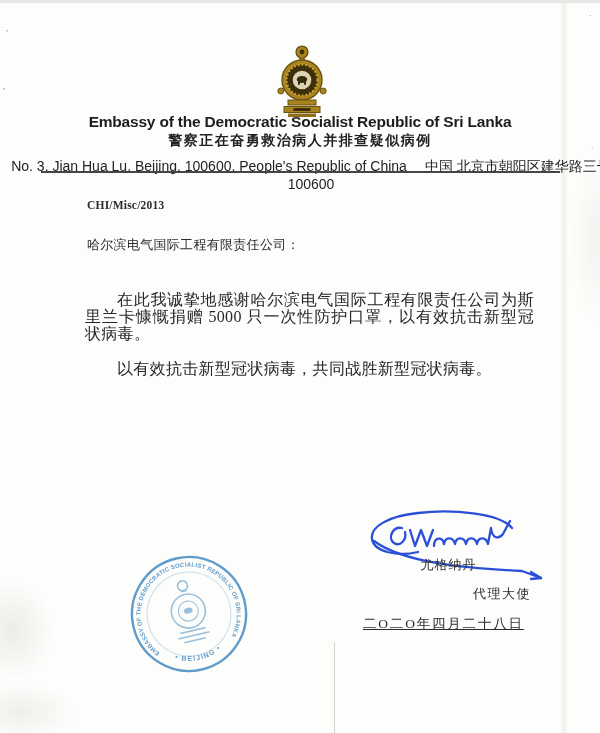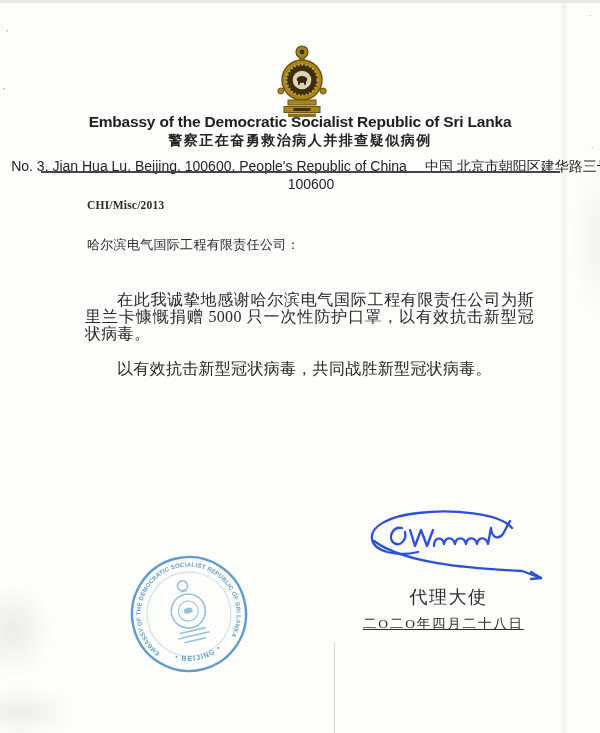--- a/index.html
+++ b/index.html
@@ -34,21 +34,21 @@
   
   .ref{left:87px;top:199px;font-weight:bold;font-size:11.5px;letter-spacing:.2px;}
   .recipient{left:87px;top:236px;font-size:13px;line-height:17.5px;letter-spacing:.3px;}
   .letter-body{left:85px;top:291px;width:449px;}
   .letter-body p{
     margin:0 0 17px 0;font-size:16px;line-height:17.2px;
     text-indent:2em;text-align:justify;letter-spacing:.3px;color:#262626;}
   
   .sig-scrawl{left:360px;top:506px;}
   .sig-name{left:366px;top:556px;width:165px;text-align:center;font-size:13px;letter-spacing:1px;color:#333;}
-  .sig-title{left:366px;top:585px;width:165px;text-align:center;font-size:18px;letter-spacing:1.5px;}
+  .sig-title{left:366px;top:585px;width:165px;text-align:right;font-size:13px;letter-spacing:1.5px;}
   .sig-date{left:363px;top:615px;font-size:13.5px;letter-spacing:1.8px;text-decoration:underline;}
   
   .stamp{left:122px;top:547px;transform:rotate(-13deg);opacity:.88;}
   .stamp text{font-family:"Liberation Sans","DejaVu Sans",sans-serif;font-weight:bold;}
 </style>
 </head>
 <body>
 
 <div class="page">
 
@@ -101,20 +101,21 @@
     <g fill="none" stroke="#2b4fd7" stroke-width="2.3" stroke-linecap="round" stroke-linejoin="round">
       <path d="M 152 22 C 140 7, 92 3, 58 7 C 28 10, 10 21, 12 33 C 14 46, 38 51, 58 46"></path>
       <path d="M 42 22 C 33 20, 27 32, 34 37 C 40 41, 47 34, 45 26"></path>
       <path d="M 50 24 L 55 40 L 61 24 L 67 40 L 73 24"></path>
       <path d="M 74 40 C 74 31, 83 30, 84 38 C 85 31, 93 30, 95 38 C 96 31, 104 30, 106 38 C 107 31, 115 30, 117 38 C 118 31, 126 30, 128 38 L 131 22 C 132 32, 138 34, 143 28 L 150 15"></path>
       <path d="M 14 35 C 44 57, 104 62, 162 65 L 181 72"></path>
       <path d="M 181 72 L 171 66"></path>
       <path d="M 181 72 L 171 73"></path>
     </g>
   </svg>
+  <div class="abs sig-name">尤格纳丹</div>
   <div class="abs sig-title">代理大使</div>
   <div class="abs sig-date">二O二O年四月二十八日</div>
 
   <svg class="abs stamp" width="134" height="134" viewBox="0 0 134 134">
     <defs>
       <path id="arcTop" d="M 32.1 100.9 A 48 48 0 1 1 100.9 100.9"></path>
       <path id="arcBottom" d="M 26.3 90.5 A 47 47 0 0 0 107.7 90.5"></path>
     </defs>
     <circle cx="67" cy="67" r="57" fill="none" stroke="#4a8fc5" stroke-width="2.4"></circle>
     <circle cx="67" cy="67" r="42" fill="none" stroke="#8cbbdc" stroke-width="1" opacity=".55"></circle>

